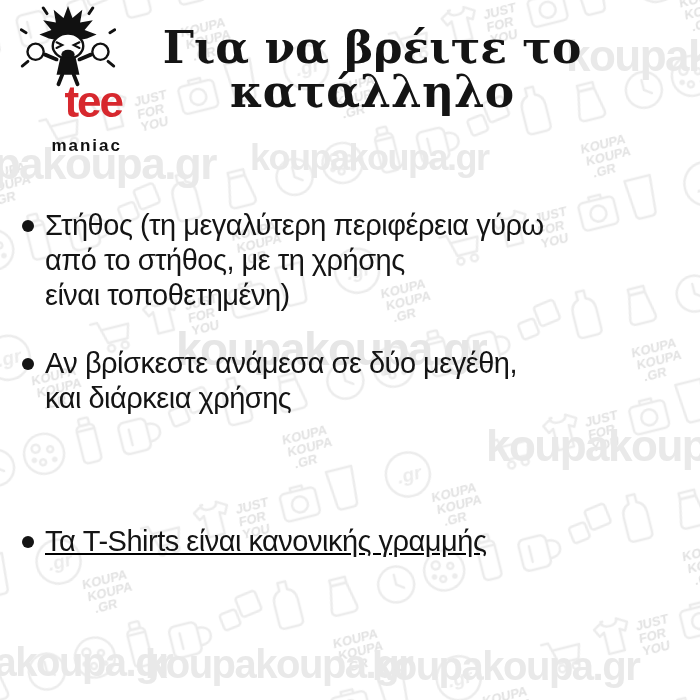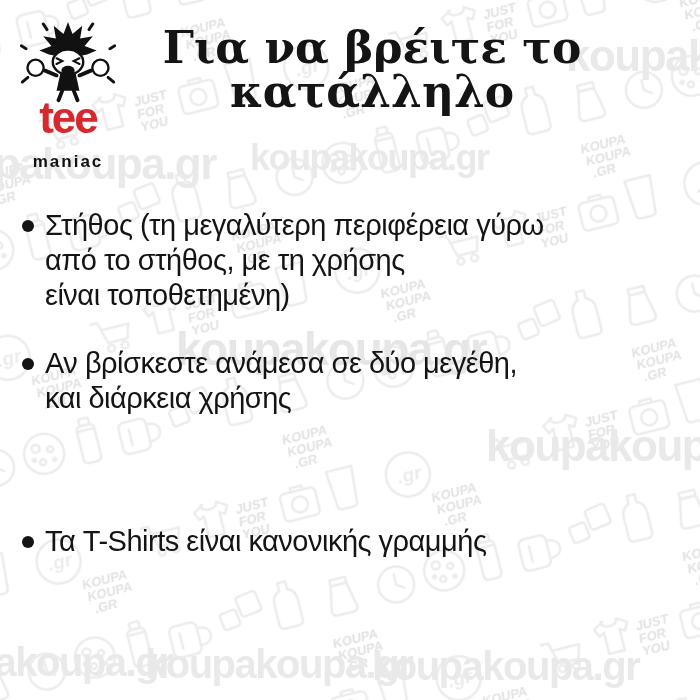--- a/index.html
+++ b/index.html
@@ -19,21 +19,21 @@
   .bw3{left:566px;top:34px;font-size:44px;}
   .bw4{left:176px;top:326px;font-size:46px;color:#e6e6e6;}
   .bw5{left:486px;top:424px;font-size:44px;}
   .bw6{left:-95px;top:642px;font-size:40px;}
   .bw7{left:145px;top:644px;font-size:40px;}
   .bw8{left:372px;top:646px;font-size:40px;}
   .wm-small-text{font:bold 13px "Liberation Sans",sans-serif;fill:#e2e2e2;}
   .wm-gr-text{font:italic bold 19px "Liberation Sans",sans-serif;fill:#ececec;}
   
   .content{position:absolute;inset:0;z-index:1;}
-  .logo{position:absolute;left:14px;top:22px;width:108px;text-align:center;}
+  .logo{position:absolute;left:14px;top:6px;width:108px;text-align:right;}
   .logo-char{display:block;margin:0 auto;}
   .logo-tee{
     font-size:44px;font-weight:800;letter-spacing:-2px;line-height:0.72;
     margin-top:-2px;
   }
   .logo-maniac{
     font-size:17px;font-weight:700;letter-spacing:2px;color:#111;margin-top:18px;
   }
   .heading{
     position:absolute;left:44px;top:26px;width:656px;text-align:center;
@@ -44,21 +44,21 @@
   .dot{
     width:12px;height:12px;border-radius:50%;background:#141414;
     margin:12px 11px 0 0;flex:none;
   }
   .blines{
     font-size:29px;line-height:35px;color:#141414;letter-spacing:-0.5px;
     white-space:nowrap;
   }
   .b1{top:208px;}
   .b2{top:346px;}
-  .b3{top:524px;}
+  .b3{top:524px;text-decoration:underline;}
 </style>
 </head>
 <body>
 
 <div class="wm-layer">
 
   <svg class="wm-svg" width="700" height="700">
     <defs>
       <pattern id="wmTile" width="360" height="210" patternUnits="userSpaceOnUse" patternTransform="rotate(-14)">
         <g fill="none" stroke="#ececec" stroke-width="2.5" stroke-linejoin="round" stroke-linecap="round">

